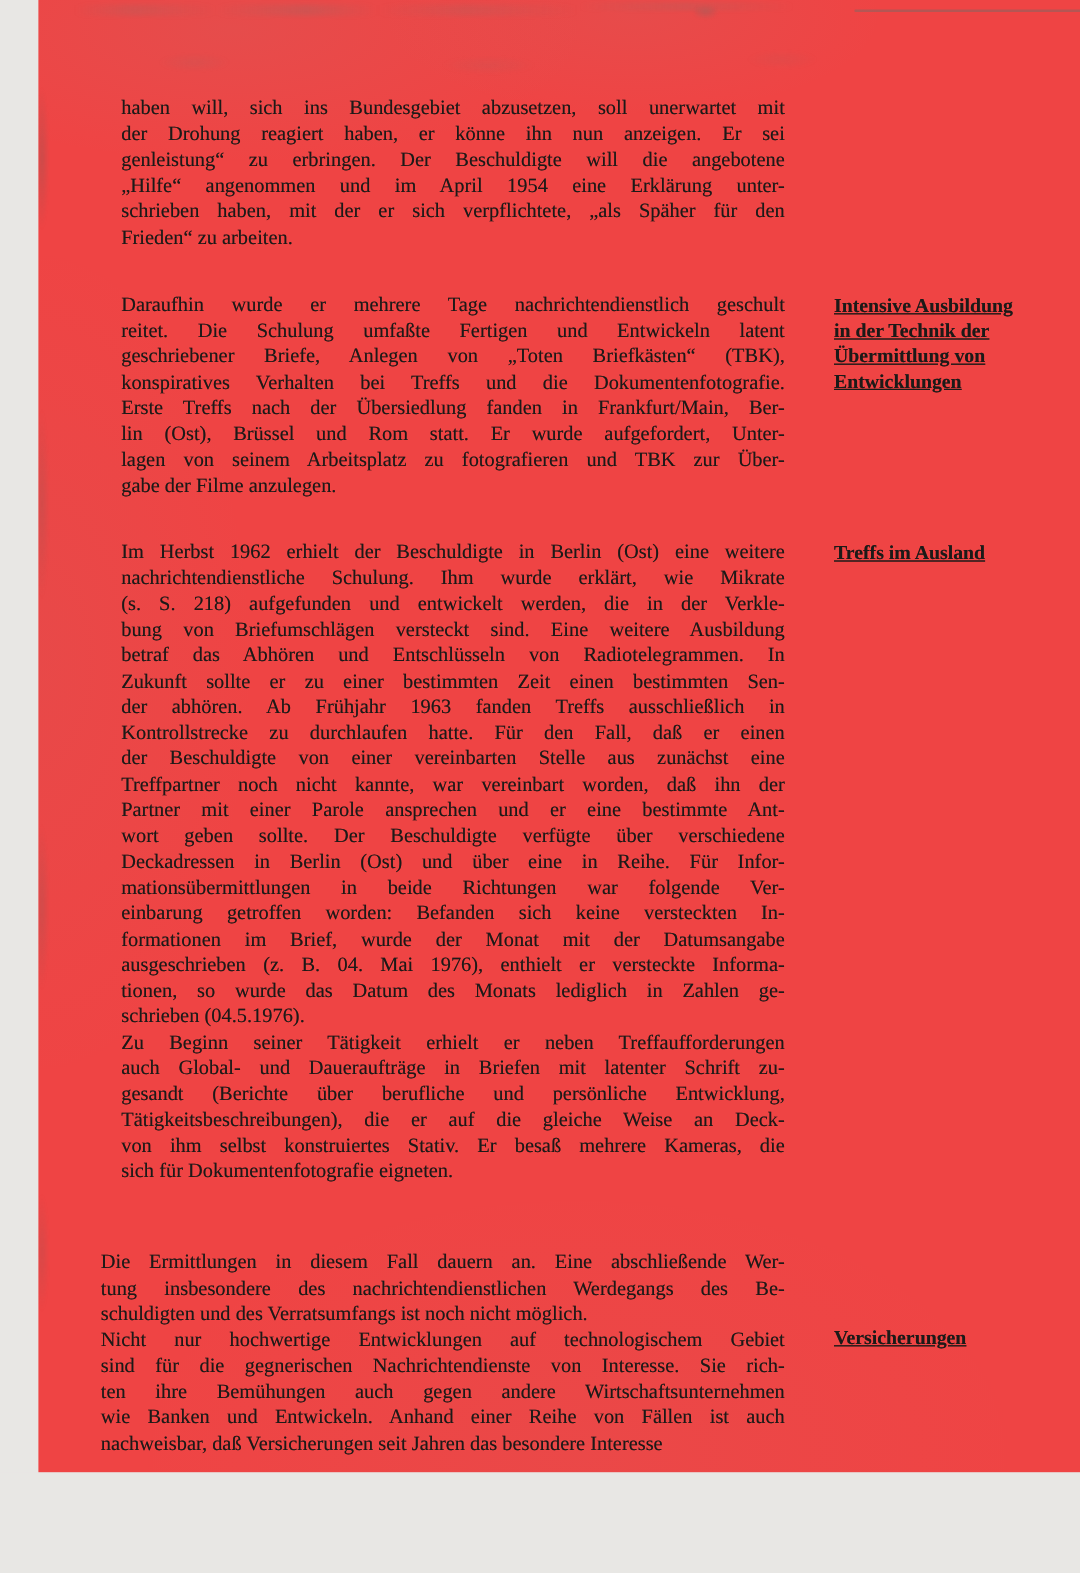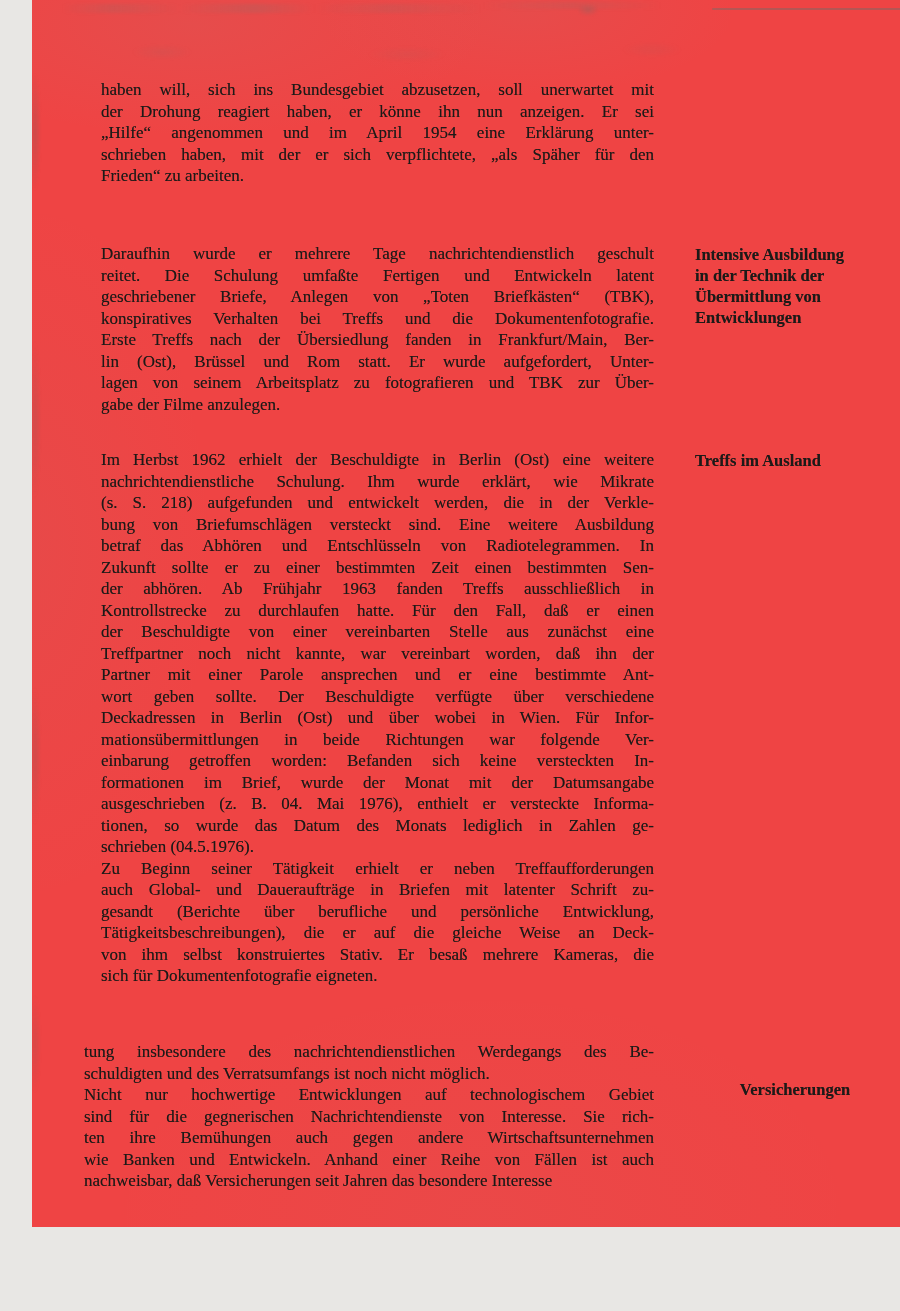--- a/index.html
+++ b/index.html
@@ -50,24 +50,24 @@
 
   .margin-note {
     position: absolute;
     left: 663px;
     width: 200px;
     font-weight: bold;
     font-size: 16.5px;
     line-height: 21px;
     text-shadow: 0 0 0.4px rgba(28,26,24,0.55);
   }
-  .margin-note .note-line { white-space: nowrap; }
+  .margin-note .note-line { white-space: nowrap; text-decoration: underline; }
   #note-0 { top: 244px; }
   #note-1 { top: 450px; }
-  #note-2 { top: 1079px; text-align: center; }
+  #note-2 { top: 1104px; }
 
   .page-number {
     position: absolute;
     left: 596px;
     top: 1243px;
     font-size: 14px;
     letter-spacing: 0.5px;
     text-shadow: 0 0 0.4px rgba(28,26,24,0.55);
   }
 
@@ -123,20 +123,21 @@
   <div class="artifact art-top-smear-1"></div>
   <div class="artifact art-top-smear-2"></div>
   <div class="artifact art-top-line"></div>
   <div class="artifact art-top-spot"></div>
   <div class="artifact art-left-edge"></div>
   <div class="artifact art-faint-spots"></div>
 
   <div class="text-block" id="block-0">
       <div class="line">haben will, sich ins Bundesgebiet abzusetzen, soll unerwartet mit</div>
       <div class="line">der Drohung reagiert haben, er könne ihn nun anzeigen. Er sei</div>
+      <div class="line">genleistung“ zu erbringen. Der Beschuldigte will die angebotene</div>
       <div class="line">„Hilfe“ angenommen und im April 1954 eine Erklärung unter-</div>
       <div class="line">schrieben haben, mit der er sich verpflichtete, „als Späher für den</div>
       <div class="line para-end">Frieden“ zu arbeiten.</div>
     </div>
   <div class="text-block" id="block-1">
       <div class="line">Daraufhin wurde er mehrere Tage nachrichtendienstlich geschult</div>
       <div class="line">reitet. Die Schulung umfaßte Fertigen und Entwickeln latent</div>
       <div class="line">geschriebener Briefe, Anlegen von „Toten Briefkästen“ (TBK),</div>
       <div class="line">konspiratives Verhalten bei Treffs und die Dokumentenfotografie.</div>
       <div class="line">Erste Treffs nach der Übersiedlung fanden in Frankfurt/Main, Ber-</div>
@@ -150,35 +151,36 @@
       <div class="line">(s. S. 218) aufgefunden und entwickelt werden, die in der Verkle-</div>
       <div class="line">bung von Briefumschlägen versteckt sind. Eine weitere Ausbildung</div>
       <div class="line">betraf das Abhören und Entschlüsseln von Radiotelegrammen. In</div>
       <div class="line">Zukunft sollte er zu einer bestimmten Zeit einen bestimmten Sen-</div>
       <div class="line">der abhören. Ab Frühjahr 1963 fanden Treffs ausschließlich in</div>
       <div class="line">Kontrollstrecke zu durchlaufen hatte. Für den Fall, daß er einen</div>
       <div class="line">der Beschuldigte von einer vereinbarten Stelle aus zunächst eine</div>
       <div class="line">Treffpartner noch nicht kannte, war vereinbart worden, daß ihn der</div>
       <div class="line">Partner mit einer Parole ansprechen und er eine bestimmte Ant-</div>
       <div class="line">wort geben sollte. Der Beschuldigte verfügte über verschiedene</div>
-      <div class="line">Deckadressen in Berlin (Ost) und über wobei in Wien. Für Infor-</div>
+      <div class="line">Deckadressen in Berlin (Ost) und über eine in Reihe. Für Infor-</div>
       <div class="line">mationsübermittlungen in beide Richtungen war folgende Ver-</div>
       <div class="line">einbarung getroffen worden: Befanden sich keine versteckten In-</div>
       <div class="line">formationen im Brief, wurde der Monat mit der Datumsangabe</div>
       <div class="line">ausgeschrieben (z. B. 04. Mai 1976), enthielt er versteckte Informa-</div>
       <div class="line">tionen, so wurde das Datum des Monats lediglich in Zahlen ge-</div>
       <div class="line para-end">schrieben (04.5.1976).</div>
       <div class="line">Zu Beginn seiner Tätigkeit erhielt er neben Treffaufforderungen</div>
       <div class="line">auch Global- und Daueraufträge in Briefen mit latenter Schrift zu-</div>
       <div class="line">gesandt (Berichte über berufliche und persönliche Entwicklung,</div>
       <div class="line">Tätigkeitsbeschreibungen), die er auf die gleiche Weise an Deck-</div>
       <div class="line">von ihm selbst konstruiertes Stativ. Er besaß mehrere Kameras, die</div>
       <div class="line para-end">sich für Dokumentenfotografie eigneten.</div>
     </div>
   <div class="text-block" id="block-3">
+      <div class="line">Die Ermittlungen in diesem Fall dauern an. Eine abschließende Wer-</div>
       <div class="line">tung insbesondere des nachrichtendienstlichen Werdegangs des Be-</div>
       <div class="line para-end">schuldigten und des Verratsumfangs ist noch nicht möglich.</div>
       <div class="line">Nicht nur hochwertige Entwicklungen auf technologischem Gebiet</div>
       <div class="line">sind für die gegnerischen Nachrichtendienste von Interesse. Sie rich-</div>
       <div class="line">ten ihre Bemühungen auch gegen andere Wirtschaftsunternehmen</div>
       <div class="line">wie Banken und Entwickeln. Anhand einer Reihe von Fällen ist auch</div>
       <div class="line para-end">nachweisbar, daß Versicherungen seit Jahren das besondere Interesse</div>
     </div>
 
   <div class="margin-note" id="note-0">

